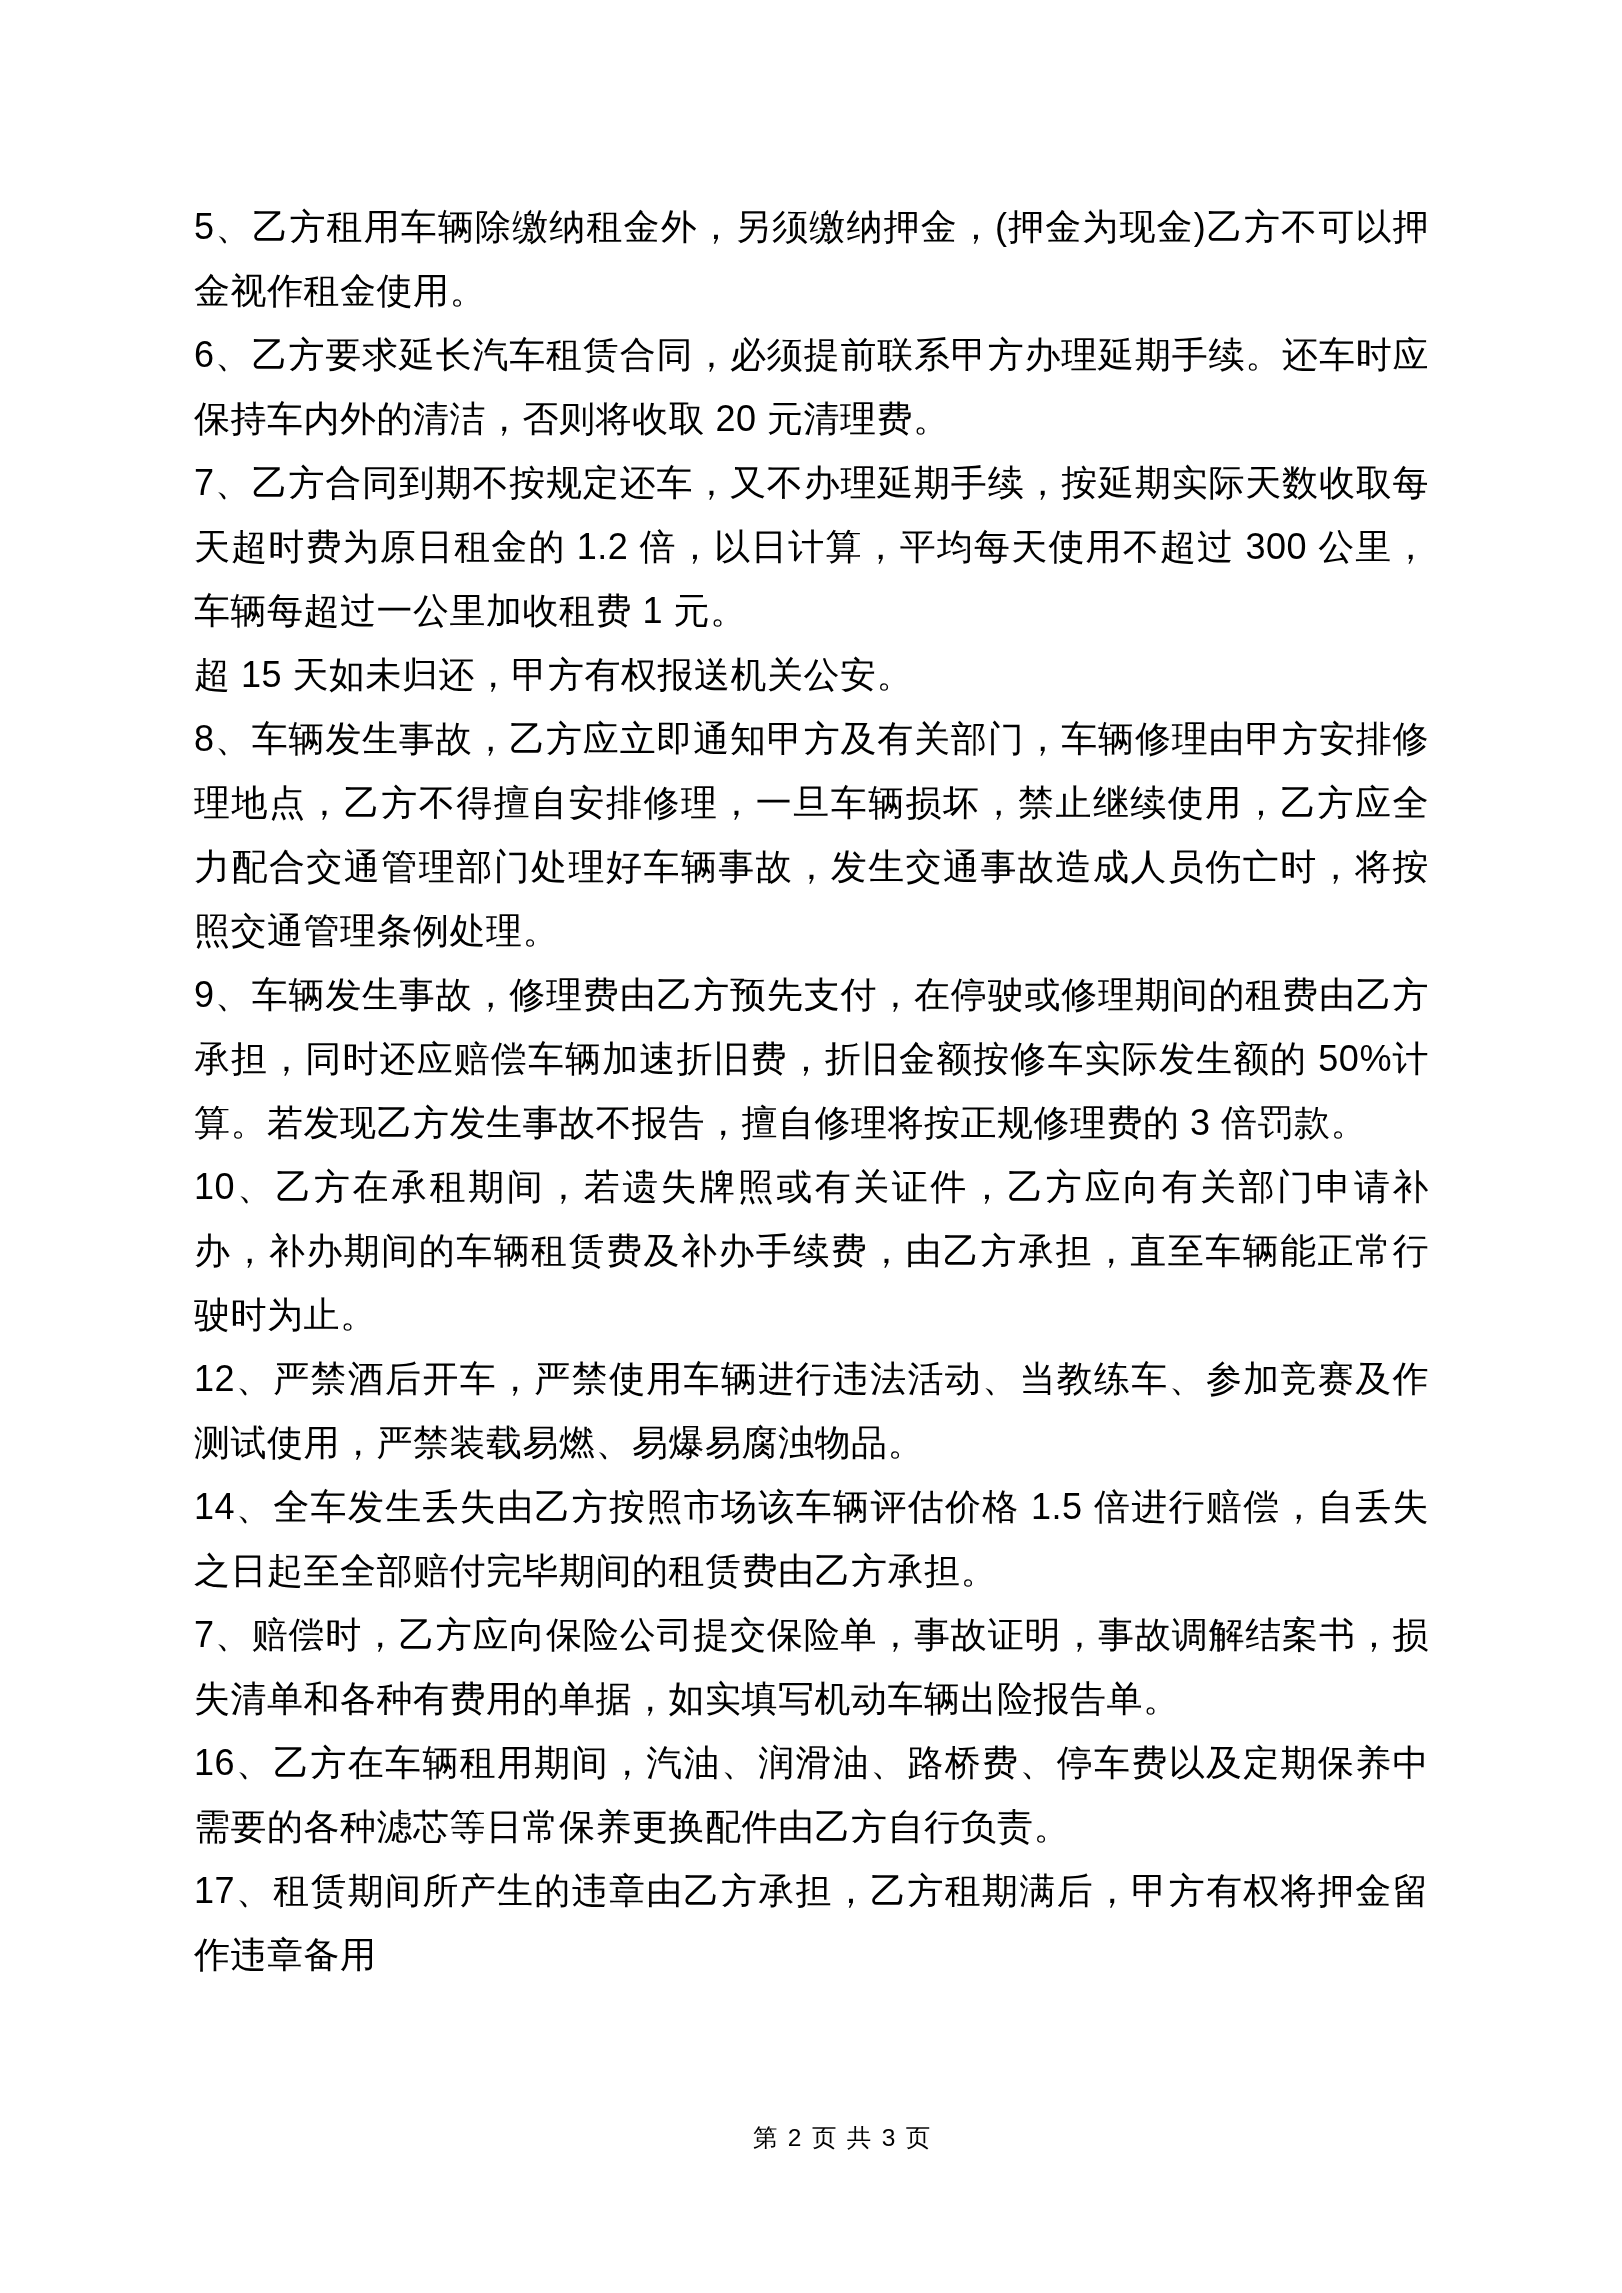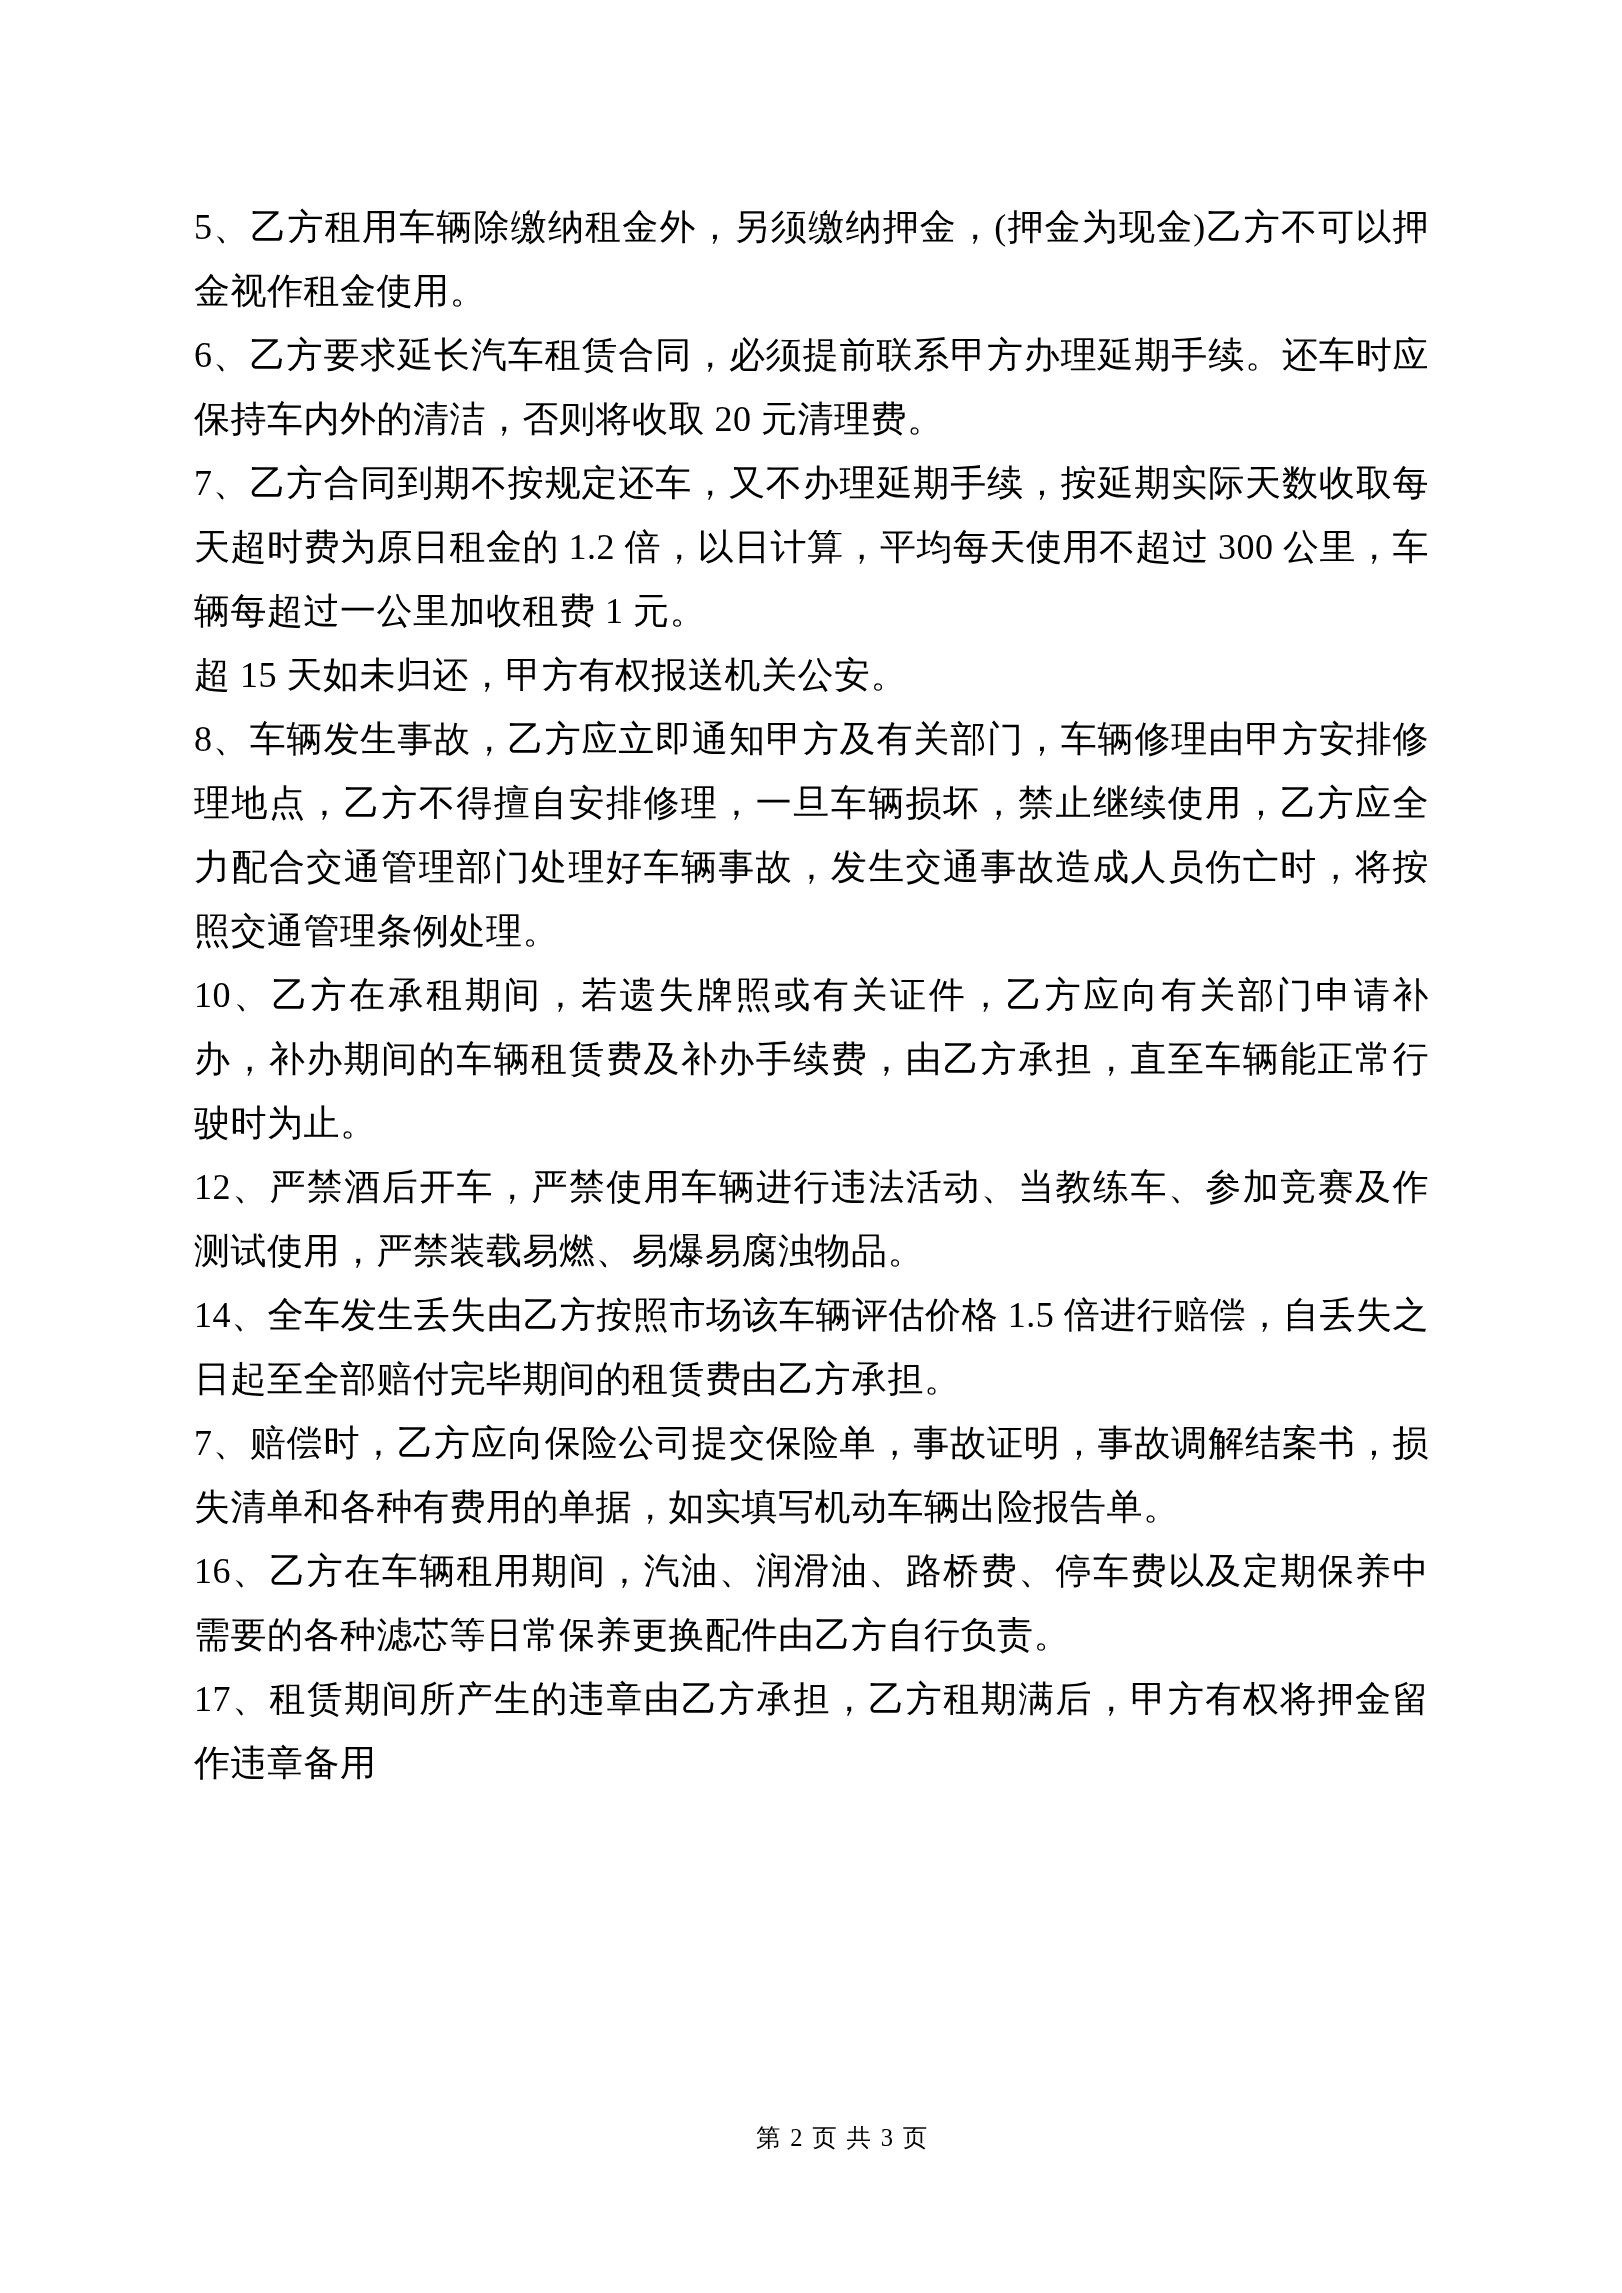--- a/index.html
+++ b/index.html
@@ -6,21 +6,21 @@
     margin: 0;
     padding: 0;
     background: #ffffff;
   }
   .page {
     position: relative;
     width: 1619px;
     height: 2294px;
     background: #ffffff;
     overflow: hidden;
-    font-family: Liberation Serif, serif;
+    font-family: Liberation Sans, sans-serif;
     color: #000000;
   }
   .doc-body {
     position: absolute;
     left: 194px;
     top: 195px;
     width: 1235px;
   }
   .doc-body p {
     margin: 0;
@@ -49,20 +49,21 @@
 <body>
 
 <div class="page">
 
   <div class="doc-body">
     <p>5、乙方租用车辆除缴纳租金外，另须缴纳押金，(押金为现金)乙方不可以押金视作租金使用。</p>
     <p>6、乙方要求延长汽车租赁合同，必须提前联系甲方办理延期手续。还车时应保持车内外的清洁，否则将收取 20 元清理费。</p>
     <p>7、乙方合同到期不按规定还车，又不办理延期手续，按延期实际天数收取每天超时费为原日租金的 1.2 倍，以日计算，平均每天使用不超过 300 公里，车辆每超过一公里加收租费 1 元。</p>
     <p>超 15 天如未归还，甲方有权报送机关公安。</p>
     <p>8、车辆发生事故，乙方应立即通知甲方及有关部门，车辆修理由甲方安排修理地点，乙方不得擅自安排修理，一旦车辆损坏，禁止继续使用，乙方应全力配合交通管理部门处理好车辆事故，发生交通事故造成人员伤亡时，将按照交通管理条例处理。</p>
+    <p>9、车辆发生事故，修理费由乙方预先支付，在停驶或修理期间的租费由乙方承担，同时还应赔偿车辆加速折旧费，折旧金额按修车实际发生额的 50%计算。若发现乙方发生事故不报告，擅自修理将按正规修理费的 3 倍罚款。</p>
     <p>10、乙方在承租期间，若遗失牌照或有关证件，乙方应向有关部门申请补办，补办期间的车辆租赁费及补办手续费，由乙方承担，直至车辆能正常行驶时为止。</p>
     <p>12、严禁酒后开车，严禁使用车辆进行违法活动、当教练车、参加竞赛及作测试使用，严禁装载易燃、易爆易腐浊物品。</p>
     <p>14、全车发生丢失由乙方按照市场该车辆评估价格 1.5 倍进行赔偿，自丢失之日起至全部赔付完毕期间的租赁费由乙方承担。</p>
     <p>7、赔偿时，乙方应向保险公司提交保险单，事故证明，事故调解结案书，损失清单和各种有费用的单据，如实填写机动车辆出险报告单。</p>
     <p>16、乙方在车辆租用期间，汽油、润滑油、路桥费、停车费以及定期保养中需要的各种滤芯等日常保养更换配件由乙方自行负责。</p>
     <p>17、租赁期间所产生的违章由乙方承担，乙方租期满后，甲方有权将押金留作违章备用</p>
   </div>
 
   <div class="page-footer">第 2 页 共 3 页</div>
 

